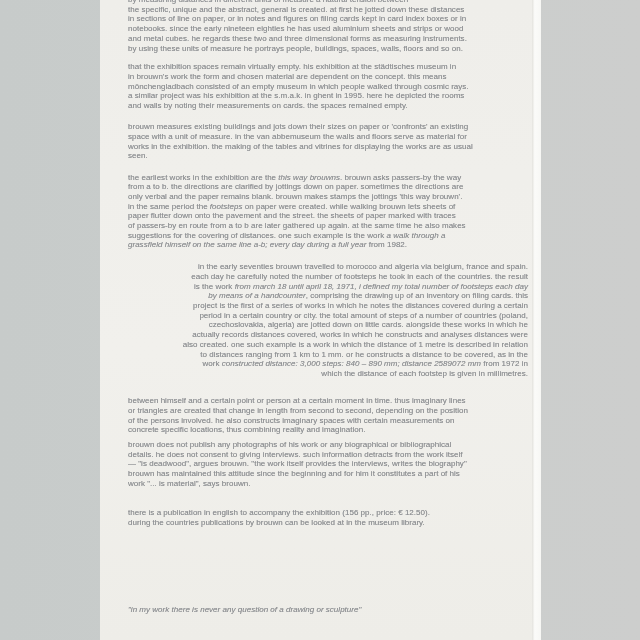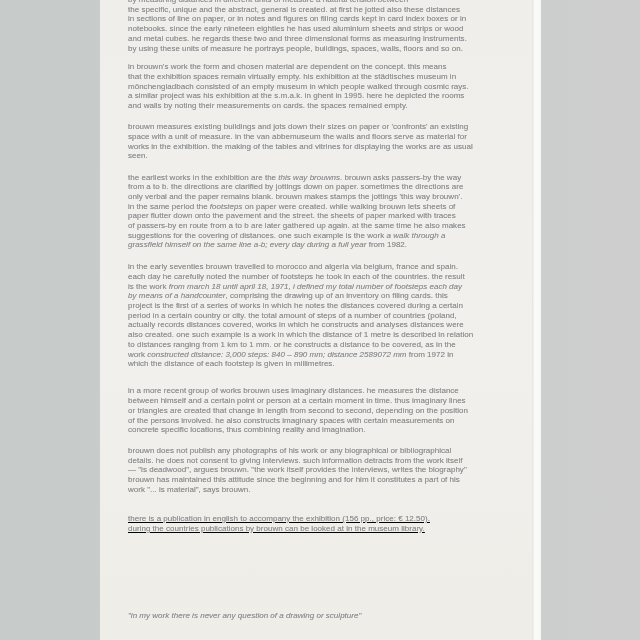--- a/index.html
+++ b/index.html
@@ -48,42 +48,42 @@
     color: #8f9194;
     text-shadow: 0 0 0.5px rgba(143, 145, 148, 0.75);
     letter-spacing: 0.02px;
   }
   .it { font-style: italic; }
   
   .para:nth-child(1) { margin-top: -5px; }
   .para:nth-child(2) { margin-top: 9px; }
   .para:nth-child(3) { margin-top: 11.5px; }
   .para:nth-child(4) { margin-top: 11.5px; }
-  .para:nth-child(5) { margin-top: 12px; }
+  .para:nth-child(5) { margin-top: 12px; text-align: right; }
   .para:nth-child(6) { margin-top: 17.5px; }
-  .para:nth-child(7) { margin-top: 11px; }
-  .para:nth-child(8) { margin-top: 19.5px; text-decoration: underline; }
+  .para:nth-child(7) { margin-top: 5px; }
+  .para:nth-child(8) { margin-top: 19.5px; }
   .para:nth-child(9) { margin-top: 78px; }
 </style>
 </head>
 <body>
 
 <div class="paper">
   <div class="text-col">
       <div class="para">
         <div class="line"><span>by measuring distances in different units of measure a natural tension between</span></div>
-        <div class="line"><span>the specific, unique and the abstract, general is created. at first he jotted also these distances</span></div>
+        <div class="line"><span>the specific, unique and the abstract, general is created. at first he jotted down these distances</span></div>
         <div class="line"><span>in sections of line on paper, or in notes and figures on filing cards kept in card index boxes or in</span></div>
         <div class="line"><span>notebooks. since the early nineteen eighties he has used aluminium sheets and strips or wood</span></div>
         <div class="line"><span>and metal cubes. he regards these two and three dimensional forms as measuring instruments.</span></div>
         <div class="line"><span>by using these units of measure he portrays people, buildings, spaces, walls, floors and so on.</span></div>
       </div>
       <div class="para">
+        <div class="line"><span>that the exhibition spaces remain virtually empty. his exhibition at the städtisches museum in</span></div>
         <div class="line"><span>in brouwn's work the form and chosen material are dependent on the concept. this means</span></div>
-        <div class="line"><span>that the exhibition spaces remain virtually empty. his exhibition at the städtisches museum in</span></div>
         <div class="line"><span>mönchengladbach consisted of an empty museum in which people walked through cosmic rays.</span></div>
         <div class="line"><span>a similar project was his exhibition at the s.m.a.k. in ghent in 1995. here he depicted the rooms</span></div>
         <div class="line"><span>and walls by noting  their measurements on cards. the spaces remained empty.</span></div>
       </div>
       <div class="para">
         <div class="line"><span>brouwn measures existing buildings and jots down their sizes on paper or 'confronts' an existing</span></div>
         <div class="line"><span>space with a unit of measure. in the van abbemuseum the walls and floors serve as material for</span></div>
         <div class="line"><span>works in the exhibition. the making of the tables and vitrines for displaying the works are as usual</span></div>
         <div class="line"><span>seen.</span></div>
       </div>
@@ -97,28 +97,28 @@
         <div class="line"><span>suggestions for the covering of distances. one such example is the work </span><span class="it">a walk through a</span></div>
         <div class="line"><span class="it">grassfield himself on the same line a-b; every day during a full year</span><span> from 1982.</span></div>
       </div>
       <div class="para">
         <div class="line"><span>in the early seventies brouwn travelled to morocco and algeria via belgium, france and spain.</span></div>
         <div class="line"><span>each day he carefully noted the number of footsteps he took in each of the countries. the result</span></div>
         <div class="line"><span>is the work </span><span class="it">from march 18 until april 18, 1971, i defined my total number of footsteps each day</span></div>
         <div class="line"><span class="it">by means of a handcounter</span><span>, comprising the drawing up of an inventory on filing cards. this</span></div>
         <div class="line"><span>project is the first of a series of works in which he notes the distances covered during a certain</span></div>
         <div class="line"><span>period in a certain country or city. the total amount of steps of a number of countries (poland,</span></div>
+        <div class="line"><span>czechoslovakia, algeria) are jotted down on little cards. alongside these works in which he</span></div>
         <div class="line"><span>actually records distances covered, works in which he constructs and analyses distances were</span></div>
         <div class="line"><span>also created. one such example is a work in which the distance of 1 metre is described in relation</span></div>
         <div class="line"><span>to distances ranging from 1 km to 1 mm. or he constructs a distance to be covered, as in the</span></div>
         <div class="line"><span>work </span><span class="it">constructed distance: 3,000 steps: 840 – 890 mm; distance 2589072 mm</span><span> from 1972 in</span></div>
         <div class="line"><span>which the distance of each footstep is given in millimetres.</span></div>
       </div>
       <div class="para">
-        <div class="line"><span>in a more recent group of works brouwn uses imaginary distances. he measures the distance</span></div>
         <div class="line"><span>between himself and a certain point or person at a certain moment in time. thus imaginary lines</span></div>
         <div class="line"><span>or triangles are created that change in length from second to second, depending on the position</span></div>
         <div class="line"><span>of the persons involved. he also constructs imaginary spaces with certain measurements on</span></div>
         <div class="line"><span>concrete specific locations, thus combining reality and imagination.</span></div>
       </div>
       <div class="para">
         <div class="line"><span>brouwn does not publish any photographs of his work or any biographical or bibliographical</span></div>
         <div class="line"><span>details. he does not consent to giving interviews. such information detracts from the work itself</span></div>
         <div class="line"><span>— "is deadwood", argues brouwn. "the work itself provides the interviews, writes the biography"</span></div>
         <div class="line"><span>brouwn has maintained this attitude since the beginning and for him it constitutes a part of his</span></div>

